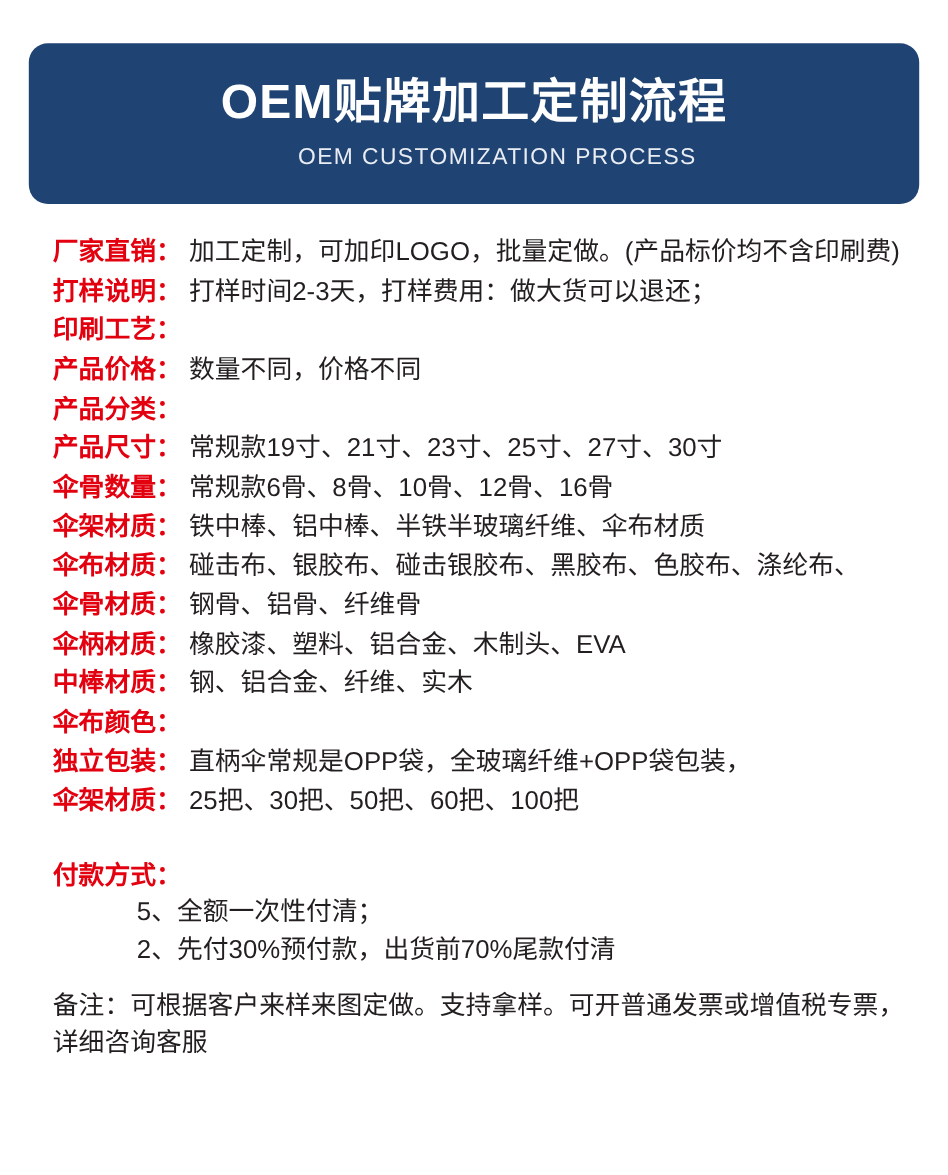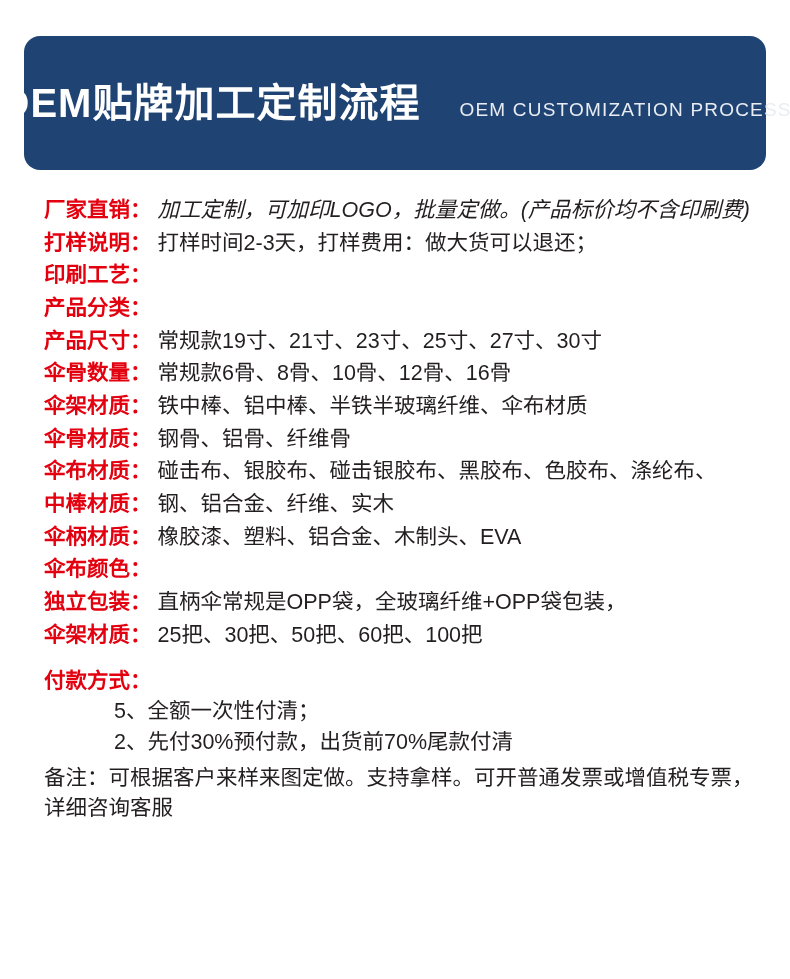--- a/index.html
+++ b/index.html
@@ -21,20 +21,21 @@
     box-sizing: border-box;
   }
 
   
   .banner {
     margin: 36px 24px 0 24px;
     height: 134px;
     background: #1f4372;
     border-radius: 16px;
     display: flex;
+    flex-direction: column;
     align-items: center;
     justify-content: center;
   }
   .banner-title {
     color: #ffffff;
     font-size: 40px;
     font-weight: bold;
     letter-spacing: 1px;
     line-height: 1.1;
     white-space: nowrap;
@@ -68,44 +69,43 @@
     padding-right: 6px;
   }
   .spec-value {
     color: #231f20;
     flex: 1 1 auto;
   }
 
   
   .spec-row.first .spec-value {
     padding-left: 0;
-    font-style: italic;
   }
 
   
   .pay-block {
-    margin-top: 16px;
+    margin-top: 32px;
     padding: 0 30px 0 44px;
   }
   .pay-title {
     color: #e3000f;
     font-weight: bold;
     font-size: 21.5px;
     line-height: 1.4;
   }
   .pay-item {
     color: #231f20;
     font-size: 21.5px;
     line-height: 1.45;
     padding-left: 70px;
   }
 
   
   .remark {
-    margin-top: 4px;
+    margin-top: 16px;
     padding: 0 26px 0 44px;
     font-size: 21.5px;
     line-height: 1.42;
     color: #231f20;
   }
   .remark .rk-label {
     color: #231f20;
   }
 </style>
 </head>
@@ -127,20 +127,24 @@
 
     <div class="spec-row">
       <span class="spec-label">打样说明：</span>
       <span class="spec-value">打样时间2-3天，打样费用：做大货可以退还；</span>
     </div>
 
     <div class="spec-row">
       <span class="spec-label">印刷工艺：</span>
     </div>
 
+    <div class="spec-row">
+      <span class="spec-label">产品价格：</span>
+      <span class="spec-value">数量不同，价格不同</span>
+    </div>
 
     <div class="spec-row">
       <span class="spec-label">产品分类：</span>
     </div>
 
     <div class="spec-row">
       <span class="spec-label">产品尺寸：</span>
       <span class="spec-value">常规款19寸、21寸、23寸、25寸、27寸、30寸</span>
     </div>
 
@@ -148,37 +152,37 @@
       <span class="spec-label">伞骨数量：</span>
       <span class="spec-value">常规款6骨、8骨、10骨、12骨、16骨</span>
     </div>
 
     <div class="spec-row">
       <span class="spec-label">伞架材质：</span>
       <span class="spec-value">铁中棒、铝中棒、半铁半玻璃纤维、伞布材质</span>
     </div>
 
     <div class="spec-row">
+      <span class="spec-label">伞布材质：</span>
+      <span class="spec-value">碰击布、银胶布、碰击银胶布、黑胶布、色胶布、涤纶布、</span>
+    </div>
+
+    <div class="spec-row">
       <span class="spec-label">伞骨材质：</span>
       <span class="spec-value">钢骨、铝骨、纤维骨</span>
     </div>
 
     <div class="spec-row">
-      <span class="spec-label">伞布材质：</span>
-      <span class="spec-value">碰击布、银胶布、碰击银胶布、黑胶布、色胶布、涤纶布、</span>
+      <span class="spec-label">伞柄材质：</span>
+      <span class="spec-value">橡胶漆、塑料、铝合金、木制头、EVA</span>
     </div>
 
     <div class="spec-row">
       <span class="spec-label">中棒材质：</span>
       <span class="spec-value">钢、铝合金、纤维、实木</span>
-    </div>
-
-    <div class="spec-row">
-      <span class="spec-label">伞柄材质：</span>
-      <span class="spec-value">橡胶漆、塑料、铝合金、木制头、EVA</span>
     </div>
 
     <div class="spec-row">
       <span class="spec-label">伞布颜色：</span>
     </div>
 
     <div class="spec-row">
       <span class="spec-label">独立包装：</span>
       <span class="spec-value">直柄伞常规是OPP袋，全玻璃纤维+OPP袋包装，</span>
     </div>

